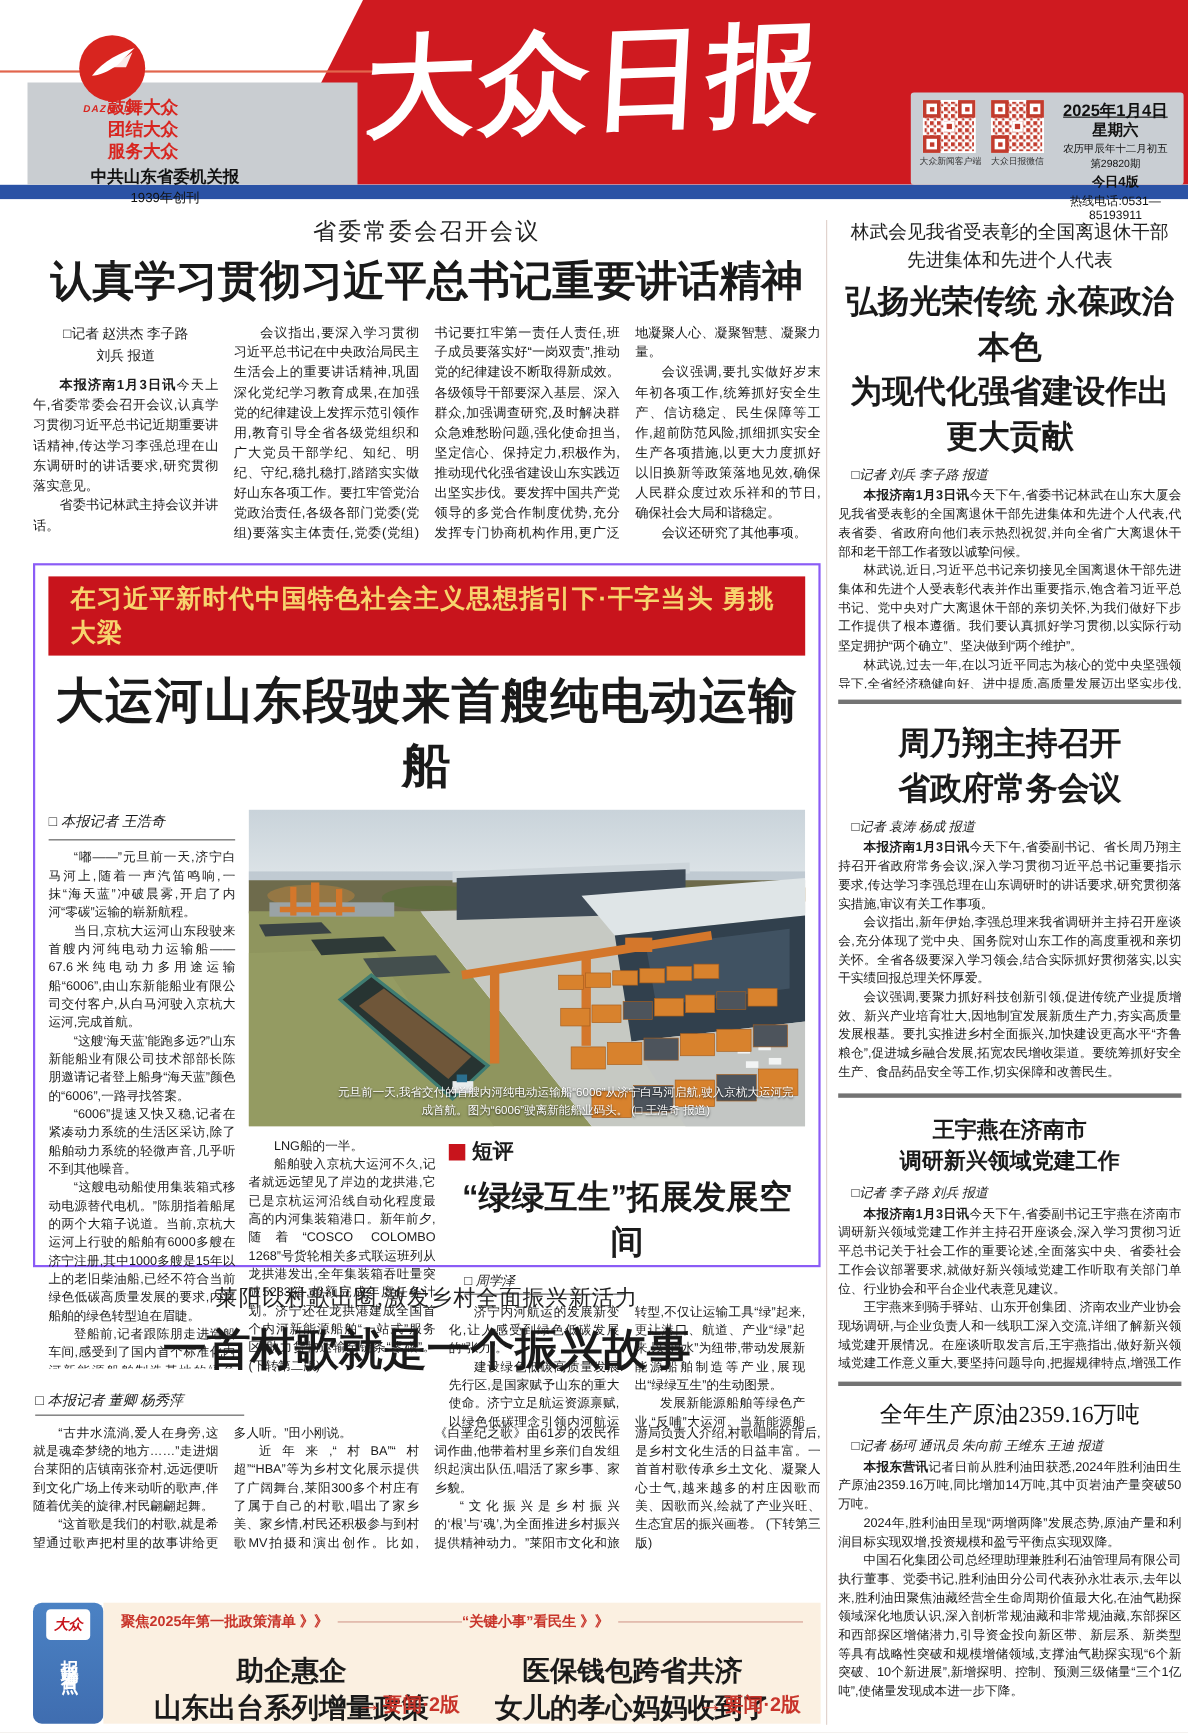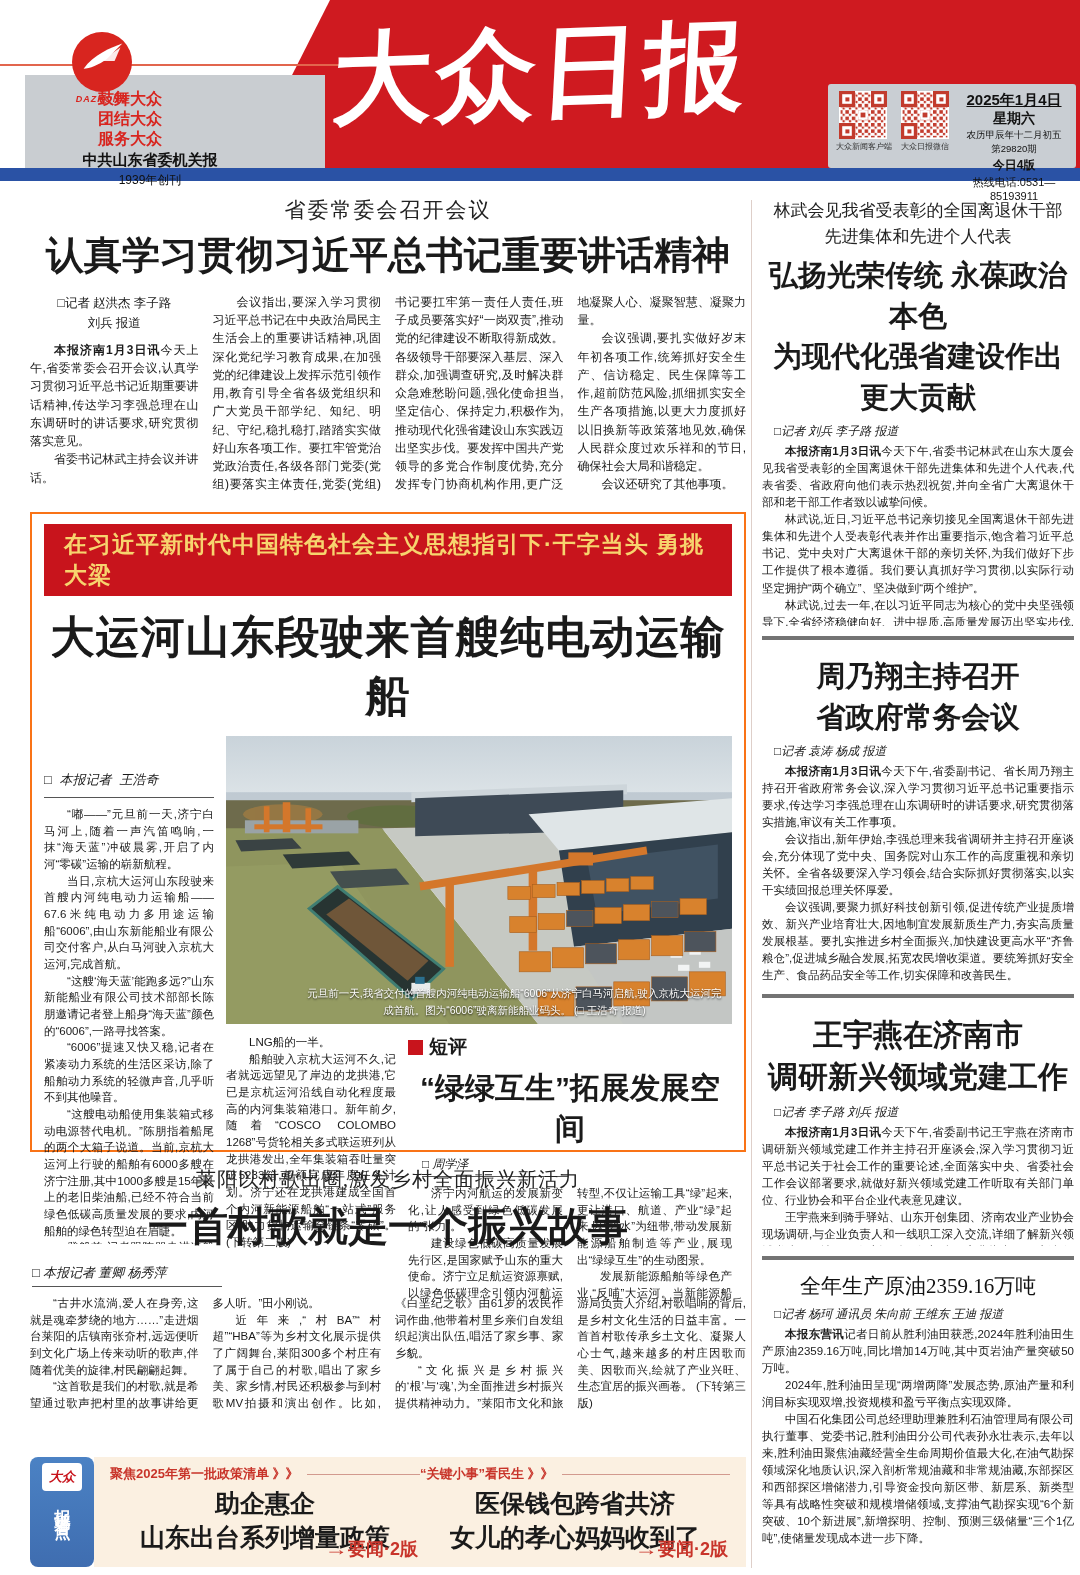--- a/index.html
+++ b/index.html
@@ -39,28 +39,28 @@
   .right-zone{position:absolute;left:762px;top:198px;width:312px;}
   .vdiv{position:absolute;left:751px;top:200px;height:1368px;width:1px;background:#decfc9;}
   
   .kicker{text-align:center;font-family:"Liberation Serif",serif;font-size:21px;color:#222;letter-spacing:2px;}
   .lead-headline{text-align:center;font-size:38px;font-weight:900;margin:6px 0 12px;white-space:nowrap;}
   .byline-block{text-align:center;font-size:12.5px;font-family:"Liberation Serif",serif;margin-bottom:8px;line-height:1.6;}
   .lead-body{height:205px;column-count:4;column-gap:14px;font-size:12px;line-height:1.52;
              text-align:justify;overflow:hidden;}
   .lead-body p,.rs-body p,.f-left p,.f-mid p,.sc-body p,.v-body p{margin:0;text-indent:2em;}
   
-  .feature{margin-top:14px;border:2px solid #f97316;padding:10px 12px 8px;height:640px;box-sizing:border-box;}
+  .feature{margin-top:14px;border:2px solid #8b5cf6;padding:10px 12px 8px;height:640px;box-sizing:border-box;}
   .feature-banner{display:block;margin:0 auto;width:fit-content;background:#c8141c;color:#f7d46e;
              font-weight:900;font-size:23px;padding:5px 20px;letter-spacing:1px;}
   .feature-headline{text-align:center;font-size:44px;font-weight:900;margin:12px 0 10px;letter-spacing:1px;}
   .feature-cols{display:flex;gap:12px;}
   .f-left{width:170px;flex:none;font-size:11.5px;line-height:1.45;text-align:justify;height:508px;overflow:hidden;}
-  .f-byline{font-family:Liberation Mono, monospace;font-size:13px;padding:2px 0 6px;border-bottom:1px solid #555;
-             margin-bottom:8px;font-style:italic;margin-top:34px;}
+  .f-byline{font-family:Liberation Sans, sans-serif;font-size:13px;padding:2px 0 6px;border-bottom:1px solid #555;
+             margin-bottom:8px;font-style:italic;}
   .f-right{flex:1;display:flex;flex-direction:column;gap:10px;min-width:0;}
   .photo{position:relative;height:288px;flex:none;}
   .photo svg{width:100%;height:100%;display:block;}
   .photo-caption{position:absolute;left:16%;right:2%;bottom:6px;color:#fff;font-size:10.5px;line-height:1.55;
              text-align:center;text-shadow:0 1px 2px rgba(0,0,0,.85);}
   .f-bottom{display:flex;gap:12px;flex:1;min-height:0;}
   .f-mid{width:170px;flex:none;font-size:11.5px;line-height:1.45;text-align:justify;overflow:hidden;}
   .shortcomm{flex:1;min-width:0;}
   .sc-tag{display:flex;align-items:center;gap:6px;font-size:19px;font-weight:900;}
   .sc-square{width:15px;height:15px;background:#c8141c;flex:none;}
@@ -79,28 +79,28 @@
   .kandian{margin-top:16px;display:flex;height:110px;}
   .k-tab{width:64px;flex:none;background:linear-gradient(#4b82c4,#3f6db0);border-radius:8px;
              display:flex;flex-direction:column;align-items:center;padding:6px 0;box-sizing:border-box;}
   .k-chip{width:40px;height:28px;background:#fff;border-radius:4px;display:flex;align-items:center;
              justify-content:center;color:#c8141c;font-weight:900;font-size:13px;font-style:italic;flex:none;}
   .k-label{writing-mode:vertical-rl;color:#fff;font-size:16px;font-weight:700;letter-spacing:5px;margin-top:5px;}
   .k-panel{flex:1;background:#fbf0e1;display:flex;padding:8px 16px 6px;min-width:0;}
   .k-item{flex:1;position:relative;min-width:0;}
   .k-tag{display:flex;align-items:center;gap:8px;color:#c8342a;font-weight:700;font-size:13px;white-space:nowrap;}
   .k-tag::after{content:"";flex:1;height:1px;background:#d29a8e;}
-  .k-head{text-align:center;font-size:25px;font-weight:900;line-height:1.35;margin-top:4px;}
+  .k-head{text-align:center;font-size:25px;font-weight:900;line-height:1.35;margin-top:20px;}
   .k-ref{position:absolute;right:2px;bottom:0;color:#c8342a;font-weight:700;font-size:18px;}
   .k-arrow{display:inline-block;transform:scaleX(1.3);margin-right:3px;}
   
   .rs{overflow:hidden;box-sizing:border-box;}
   .rs-sep{border-top:4px solid #737373;margin-top:10px;padding-top:10px;}
   .rs-kicker{font-family:"Liberation Serif",serif;font-size:17px;text-align:center;line-height:1.5;color:#222;}
-  .rs-headline{text-align:center;font-size:30px;font-weight:900;line-height:1.4;margin:6px 0 4px;}
+  .rs-headline{text-align:center;font-size:20px;font-weight:900;line-height:1.4;margin:6px 0 4px;}
   .rs-headline.big{font-size:29px;}
   .rs-subhead{text-align:center;font-family:"Liberation Serif",serif;font-size:21px;margin:2px 0 4px;color:#111;}
   .rs-byline{font-size:12px;font-family:"Liberation Serif",serif;margin:6px 0 3px;text-indent:1em;font-style:italic;}
   .rs-body{font-size:11.5px;line-height:1.48;text-align:justify;}
   b.dl{font-weight:900;}
 </style>
 </head>
 <body>
 
 <div class="page">

